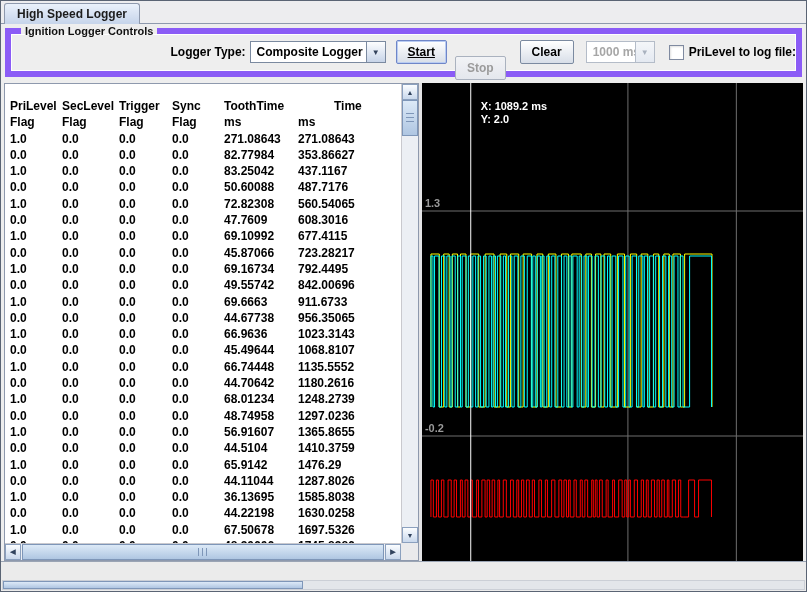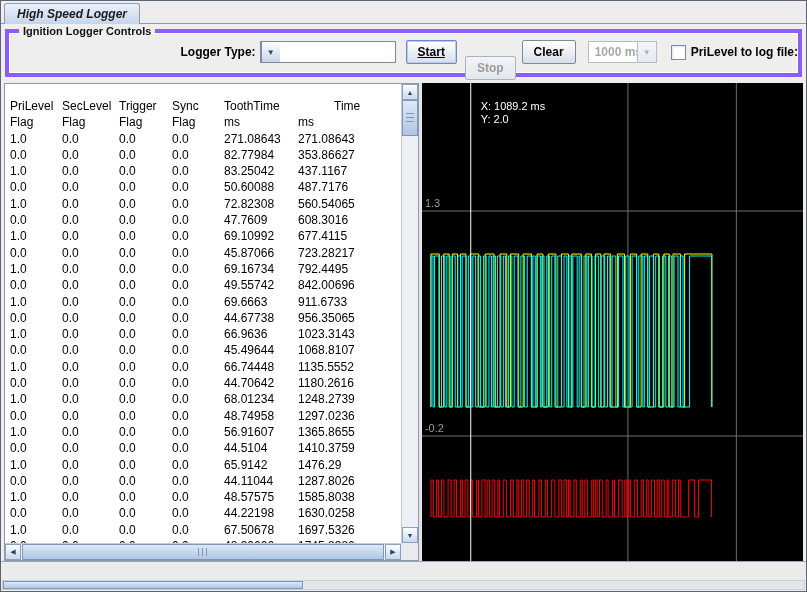--- a/index.html
+++ b/index.html
@@ -2,55 +2,55 @@
 <html><head>
 <meta charset="utf-8">
 <style>
   html,body{margin:0;padding:0;background:#cfcfcf;}
   .app{position:relative;width:807px;height:592px;background:#EEEEEE;
        font-family:"Liberation Sans",sans-serif;border:1px solid #5A6474;
        box-sizing:border-box;overflow:hidden;}
 
   
   .tabbar{position:absolute;top:0;left:0;right:0;height:22px;background:#EDEDEF;
-          border-bottom:1px solid #8E99AD;display:flex;align-items:flex-end;padding-left:3px;font-style:italic;}
+          border-bottom:1px solid #8E99AD;display:flex;align-items:flex-end;padding-left:3px;}
   .tab{height:20px;padding:0 12px;display:flex;align-items:center;
        background:linear-gradient(#EAF1FB,#C6D4EA);border:1px solid #8E99AD;border-bottom:none;
        border-radius:3px 3px 0 0;font-weight:bold;font-size:12px;color:#1c1c1c;
        margin-bottom:-1px;position:relative;z-index:2;}
 
   
   .controls{position:absolute;top:22px;left:0;right:0;height:60px;}
   fieldset.group{position:absolute;left:4px;right:4px;top:2px;height:52px;margin:0;
-       border:4px solid #8b5cf6;box-shadow:inset 1px 1px 0 #ffffff,inset -1px -1px 0 #ffffff;
+       border:6px solid #8b5cf6;box-shadow:inset 1px 1px 0 #ffffff,inset -1px -1px 0 #ffffff;
        padding:0 0 0 8px;box-sizing:border-box;background:#EEEEEE;}
   fieldset.group legend{font-weight:bold;font-size:11px;color:#111;padding:0 4px;margin-left:2px;}
   .crow{display:flex;align-items:center;height:28px;margin-top:1px;justify-content:flex-end;}
   .lbl{font-weight:bold;font-size:12px;color:#000;white-space:nowrap;}
   .combo{display:flex;height:22px;border:1px solid #7b8aa0;background:#fff;box-sizing:border-box;
          align-items:stretch;}
   .combo .val{padding:3px 6px 0 6px;font-weight:bold;font-size:12px;color:#000;flex:1;
               white-space:nowrap;overflow:hidden;}
   .combo .arrow{width:18px;background:linear-gradient(#FDFEFF,#C7D4E8);border-left:1px solid #7b8aa0;
                 display:flex;align-items:center;justify-content:center;font-size:8px;color:#33425c;}
   .combo-logger{width:136px;margin-left:4px;}
   .combo-interval{width:69px;margin-left:12px;}
   .combo.disabled{border-color:#b4bcc8;}
   .combo.disabled .val{color:#a6a6a6;}
   .combo.disabled .arrow{color:#a9b2bf;background:linear-gradient(#f4f6f9,#e4e9f1);border-left-color:#b4bcc8;}
   .btn{height:24px;padding:0 11px;font-family:"Liberation Sans",sans-serif;font-weight:bold;font-size:12px;
        color:#000;background:linear-gradient(#ffffff,#d8dee8);border:1px solid #7b8aa0;border-radius:2px;}
   .btn-start{margin-left:10px;border-color:#6f86c8;box-shadow:inset 0 0 0 1px #b9ccf2;text-decoration:underline;}
   .btn-stop{margin-left:8px;color:#9b9b9b;background:linear-gradient(#f2f3f6,#e4e7ed);border-color:#aab2bf;margin-top:32px;}
-  .btn-clear{margin-left:6px;}
+  .btn-clear{margin-left:14px;}
   .cb{width:13px;height:13px;background:#fff;border:1px solid #7f8aa0;margin:0 5px 0 14px;
       box-shadow:inset 1px 1px 2px rgba(0,0,0,.12);flex:none;}
 
   
-  .main{position:absolute;top:82px;left:0;right:0;height:478px;background:#EEE;}
+  .main{position:absolute;top:82px;left:0;right:0;height:478px;background:#EEE;font-weight:bold;}
   .left{position:absolute;left:3px;top:0;width:415px;height:478px;background:#fff;
         border:1px solid #8E99AD;box-sizing:border-box;}
   .divider{position:absolute;left:418px;top:0;width:3px;height:478px;background:#E4E4E6;}
   .plot{position:absolute;left:421px;top:0;right:3px;height:478px;background:#000;overflow:hidden;}
   .plot svg{display:block;width:100%;height:100%;}
 
   
   .rows-area{position:absolute;left:0;top:0;right:17px;bottom:17px;overflow:hidden;
              padding:14px 0 0 5px;font-size:12px;color:#000;}
   .trow{display:flex;height:16.3px;line-height:16.3px;white-space:pre;}
@@ -98,20 +98,21 @@
       <span>High Speed Logger</span>
     </div>
   </div>
 
   <div class="controls">
     <fieldset class="group">
       <legend>Ignition Logger Controls</legend>
       <div class="crow">
         <span class="lbl">Logger Type:</span>
         <div class="combo combo-logger">
+          <span class="val">Composite Logger</span>
           <span class="arrow">▼</span>
         </div>
         <button class="btn btn-start">Start</button>
         <button class="btn btn-stop">Stop</button>
         <button class="btn btn-clear">Clear</button>
         <div class="combo combo-interval disabled">
           <span class="val">1000 ms</span>
           <span class="arrow">▼</span>
         </div>
         <span class="cb"></span>
@@ -156,21 +157,21 @@
             <div class="trow"><span class="c c0">1.0</span><span class="c c1">0.0</span><span class="c c2">0.0</span><span class="c c3">0.0</span><span class="c c4">66.9636</span><span class="c c5">1023.3143</span></div>
             <div class="trow"><span class="c c0">0.0</span><span class="c c1">0.0</span><span class="c c2">0.0</span><span class="c c3">0.0</span><span class="c c4">45.49644</span><span class="c c5">1068.8107</span></div>
             <div class="trow"><span class="c c0">1.0</span><span class="c c1">0.0</span><span class="c c2">0.0</span><span class="c c3">0.0</span><span class="c c4">66.74448</span><span class="c c5">1135.5552</span></div>
             <div class="trow"><span class="c c0">0.0</span><span class="c c1">0.0</span><span class="c c2">0.0</span><span class="c c3">0.0</span><span class="c c4">44.70642</span><span class="c c5">1180.2616</span></div>
             <div class="trow"><span class="c c0">1.0</span><span class="c c1">0.0</span><span class="c c2">0.0</span><span class="c c3">0.0</span><span class="c c4">68.01234</span><span class="c c5">1248.2739</span></div>
             <div class="trow"><span class="c c0">0.0</span><span class="c c1">0.0</span><span class="c c2">0.0</span><span class="c c3">0.0</span><span class="c c4">48.74958</span><span class="c c5">1297.0236</span></div>
             <div class="trow"><span class="c c0">1.0</span><span class="c c1">0.0</span><span class="c c2">0.0</span><span class="c c3">0.0</span><span class="c c4">56.91607</span><span class="c c5">1365.8655</span></div>
             <div class="trow"><span class="c c0">0.0</span><span class="c c1">0.0</span><span class="c c2">0.0</span><span class="c c3">0.0</span><span class="c c4">44.5104</span><span class="c c5">1410.3759</span></div>
             <div class="trow"><span class="c c0">1.0</span><span class="c c1">0.0</span><span class="c c2">0.0</span><span class="c c3">0.0</span><span class="c c4">65.9142</span><span class="c c5">1476.29</span></div>
             <div class="trow"><span class="c c0">0.0</span><span class="c c1">0.0</span><span class="c c2">0.0</span><span class="c c3">0.0</span><span class="c c4">44.11044</span><span class="c c5">1287.8026</span></div>
-            <div class="trow"><span class="c c0">1.0</span><span class="c c1">0.0</span><span class="c c2">0.0</span><span class="c c3">0.0</span><span class="c c4">48.57575</span><span class="c c5">1585.8038</span></div>
+            <div class="trow"><span class="c c0">1.0</span><span class="c c1">0.0</span><span class="c c2">0.0</span><span class="c c3">0.0</span><span class="c c4">36.13695</span><span class="c c5">1585.8038</span></div>
             <div class="trow"><span class="c c0">0.0</span><span class="c c1">0.0</span><span class="c c2">0.0</span><span class="c c3">0.0</span><span class="c c4">44.22198</span><span class="c c5">1630.0258</span></div>
             <div class="trow"><span class="c c0">1.0</span><span class="c c1">0.0</span><span class="c c2">0.0</span><span class="c c3">0.0</span><span class="c c4">67.50678</span><span class="c c5">1697.5326</span></div>
             <div class="trow"><span class="c c0">0.0</span><span class="c c1">0.0</span><span class="c c2">0.0</span><span class="c c3">0.0</span><span class="c c4">48.30606</span><span class="c c5">1745.8386</span></div>
           </div>
       </div>
 
       <div class="vsb">
         <div class="sbtn up">▲</div>
         <div class="thumb v"></div>
         <div class="sbtn down">▼</div>

